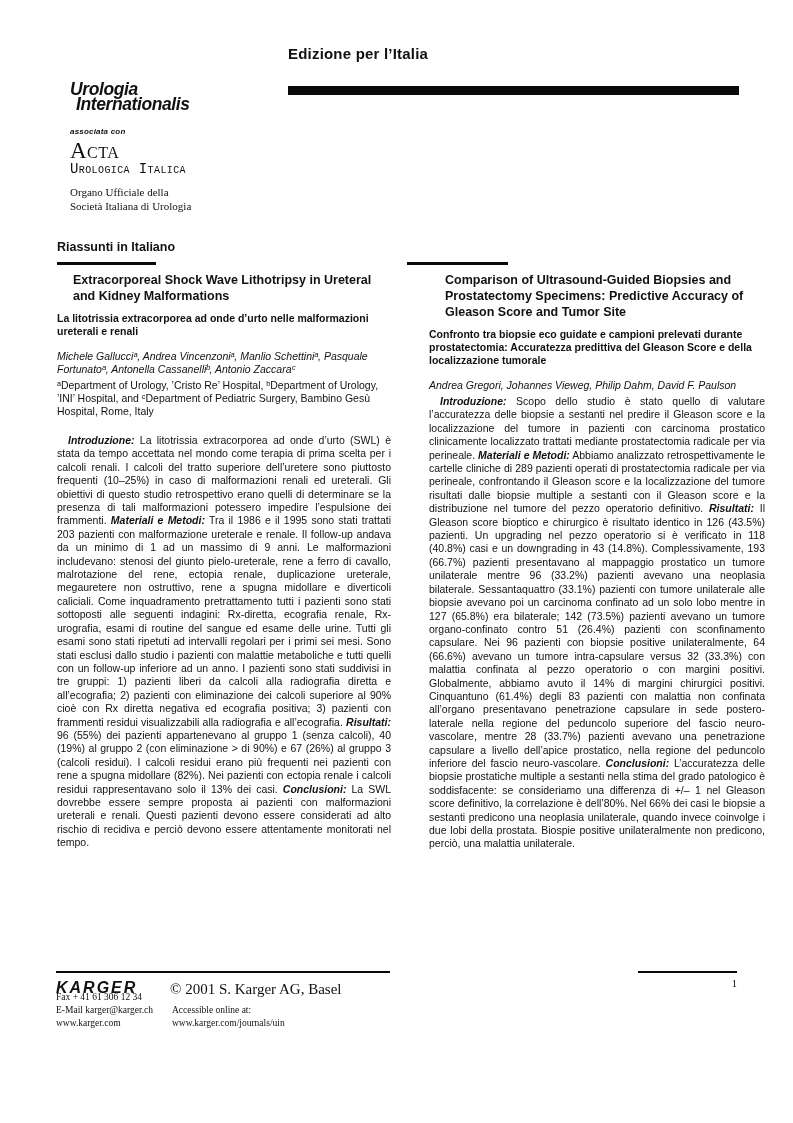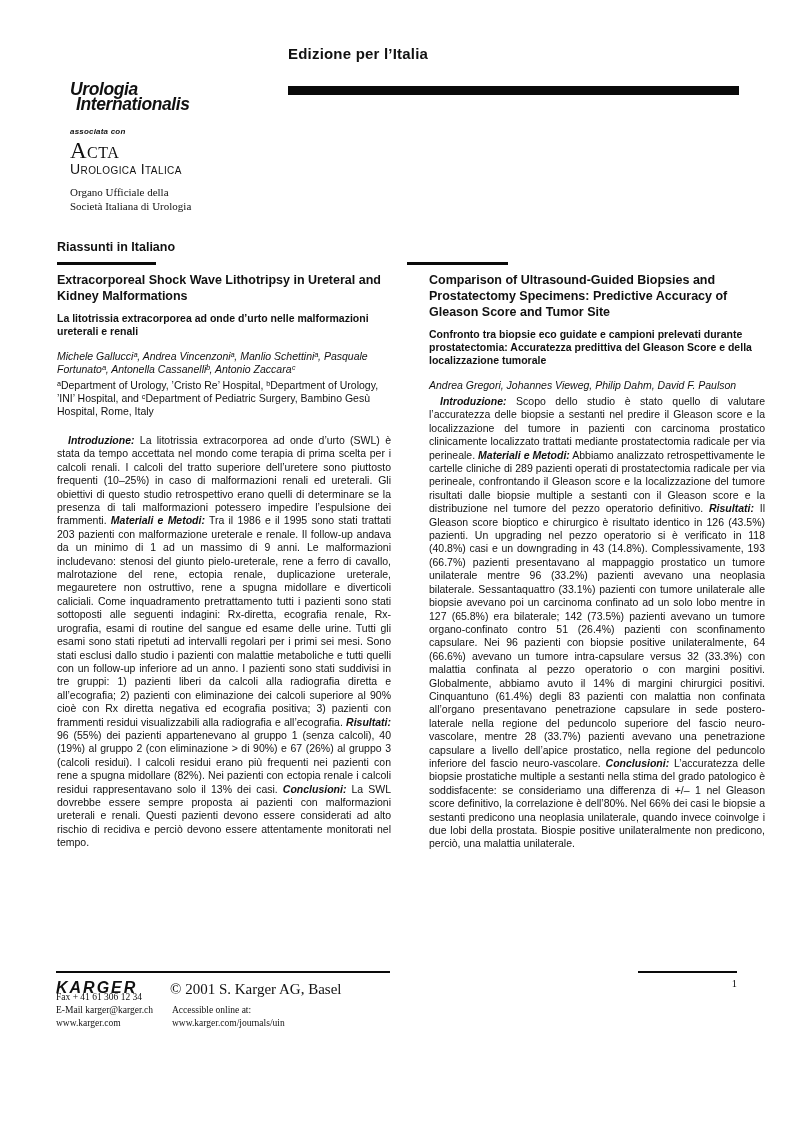--- a/index.html
+++ b/index.html
@@ -35,21 +35,21 @@
     margin-top: 15px;
     font-size: 8px; font-style: italic; font-weight: bold; letter-spacing: 0.2px;
   }
   .acta {
     margin-top: 4px;
     font-family: "Liberation Serif", "DejaVu Serif", serif;
     font-variant: small-caps;
     font-size: 23px; line-height: 22px; letter-spacing: 0.5px;
   }
   .acta-sub {
-    font-family: Liberation Sans, sans-serif;
+    font-family: Liberation Mono, monospace;
     font-variant: small-caps;
     font-size: 14px; line-height: 15px; letter-spacing: 0.4px;
   }
   .organ {
     margin-top: 9px;
     font-family: "Liberation Serif", "DejaVu Serif", serif;
     font-size: 11px; line-height: 13.5px;
   }
 
   
@@ -59,21 +59,21 @@
   }
   .rule-article { position: absolute; top: 262px; height: 3px; background: #0a0a0a; }
   .rule-article.left  { left: 57px;  width: 99px; }
   .rule-article.right { left: 407px; width: 101px; }
 
   
   .col { position: absolute; top: 272px; }
   .col.left  { left: 57px;  width: 334px; }
   .col.right { left: 429px; width: 336px; }
 
-  .title-en { font-size: 12.5px; font-weight: bold; line-height: 16px; margin: 0 0 8px 0; }
+  .title-en { font-size: 12.5px; font-weight: bold; line-height: 16px; margin: 0 0 8px 16px; }
   .title-it { font-size: 10.5px; font-weight: bold; line-height: 13px; margin: 0 0 7px 0; }
   .authors  { font-size: 10.5px; font-style: italic; line-height: 13px; margin: 12px 0 3px 0; }
   .affil    { font-size: 10.5px; line-height: 13px; margin: 0 0 16px 0; }
 
   .abstract {
     font-size: 10.5px; line-height: 13.4px;
     text-align: justify; text-indent: 11px; margin: 0;
   }
   .abstract .alabel { font-weight: bold; font-style: italic; }
 

